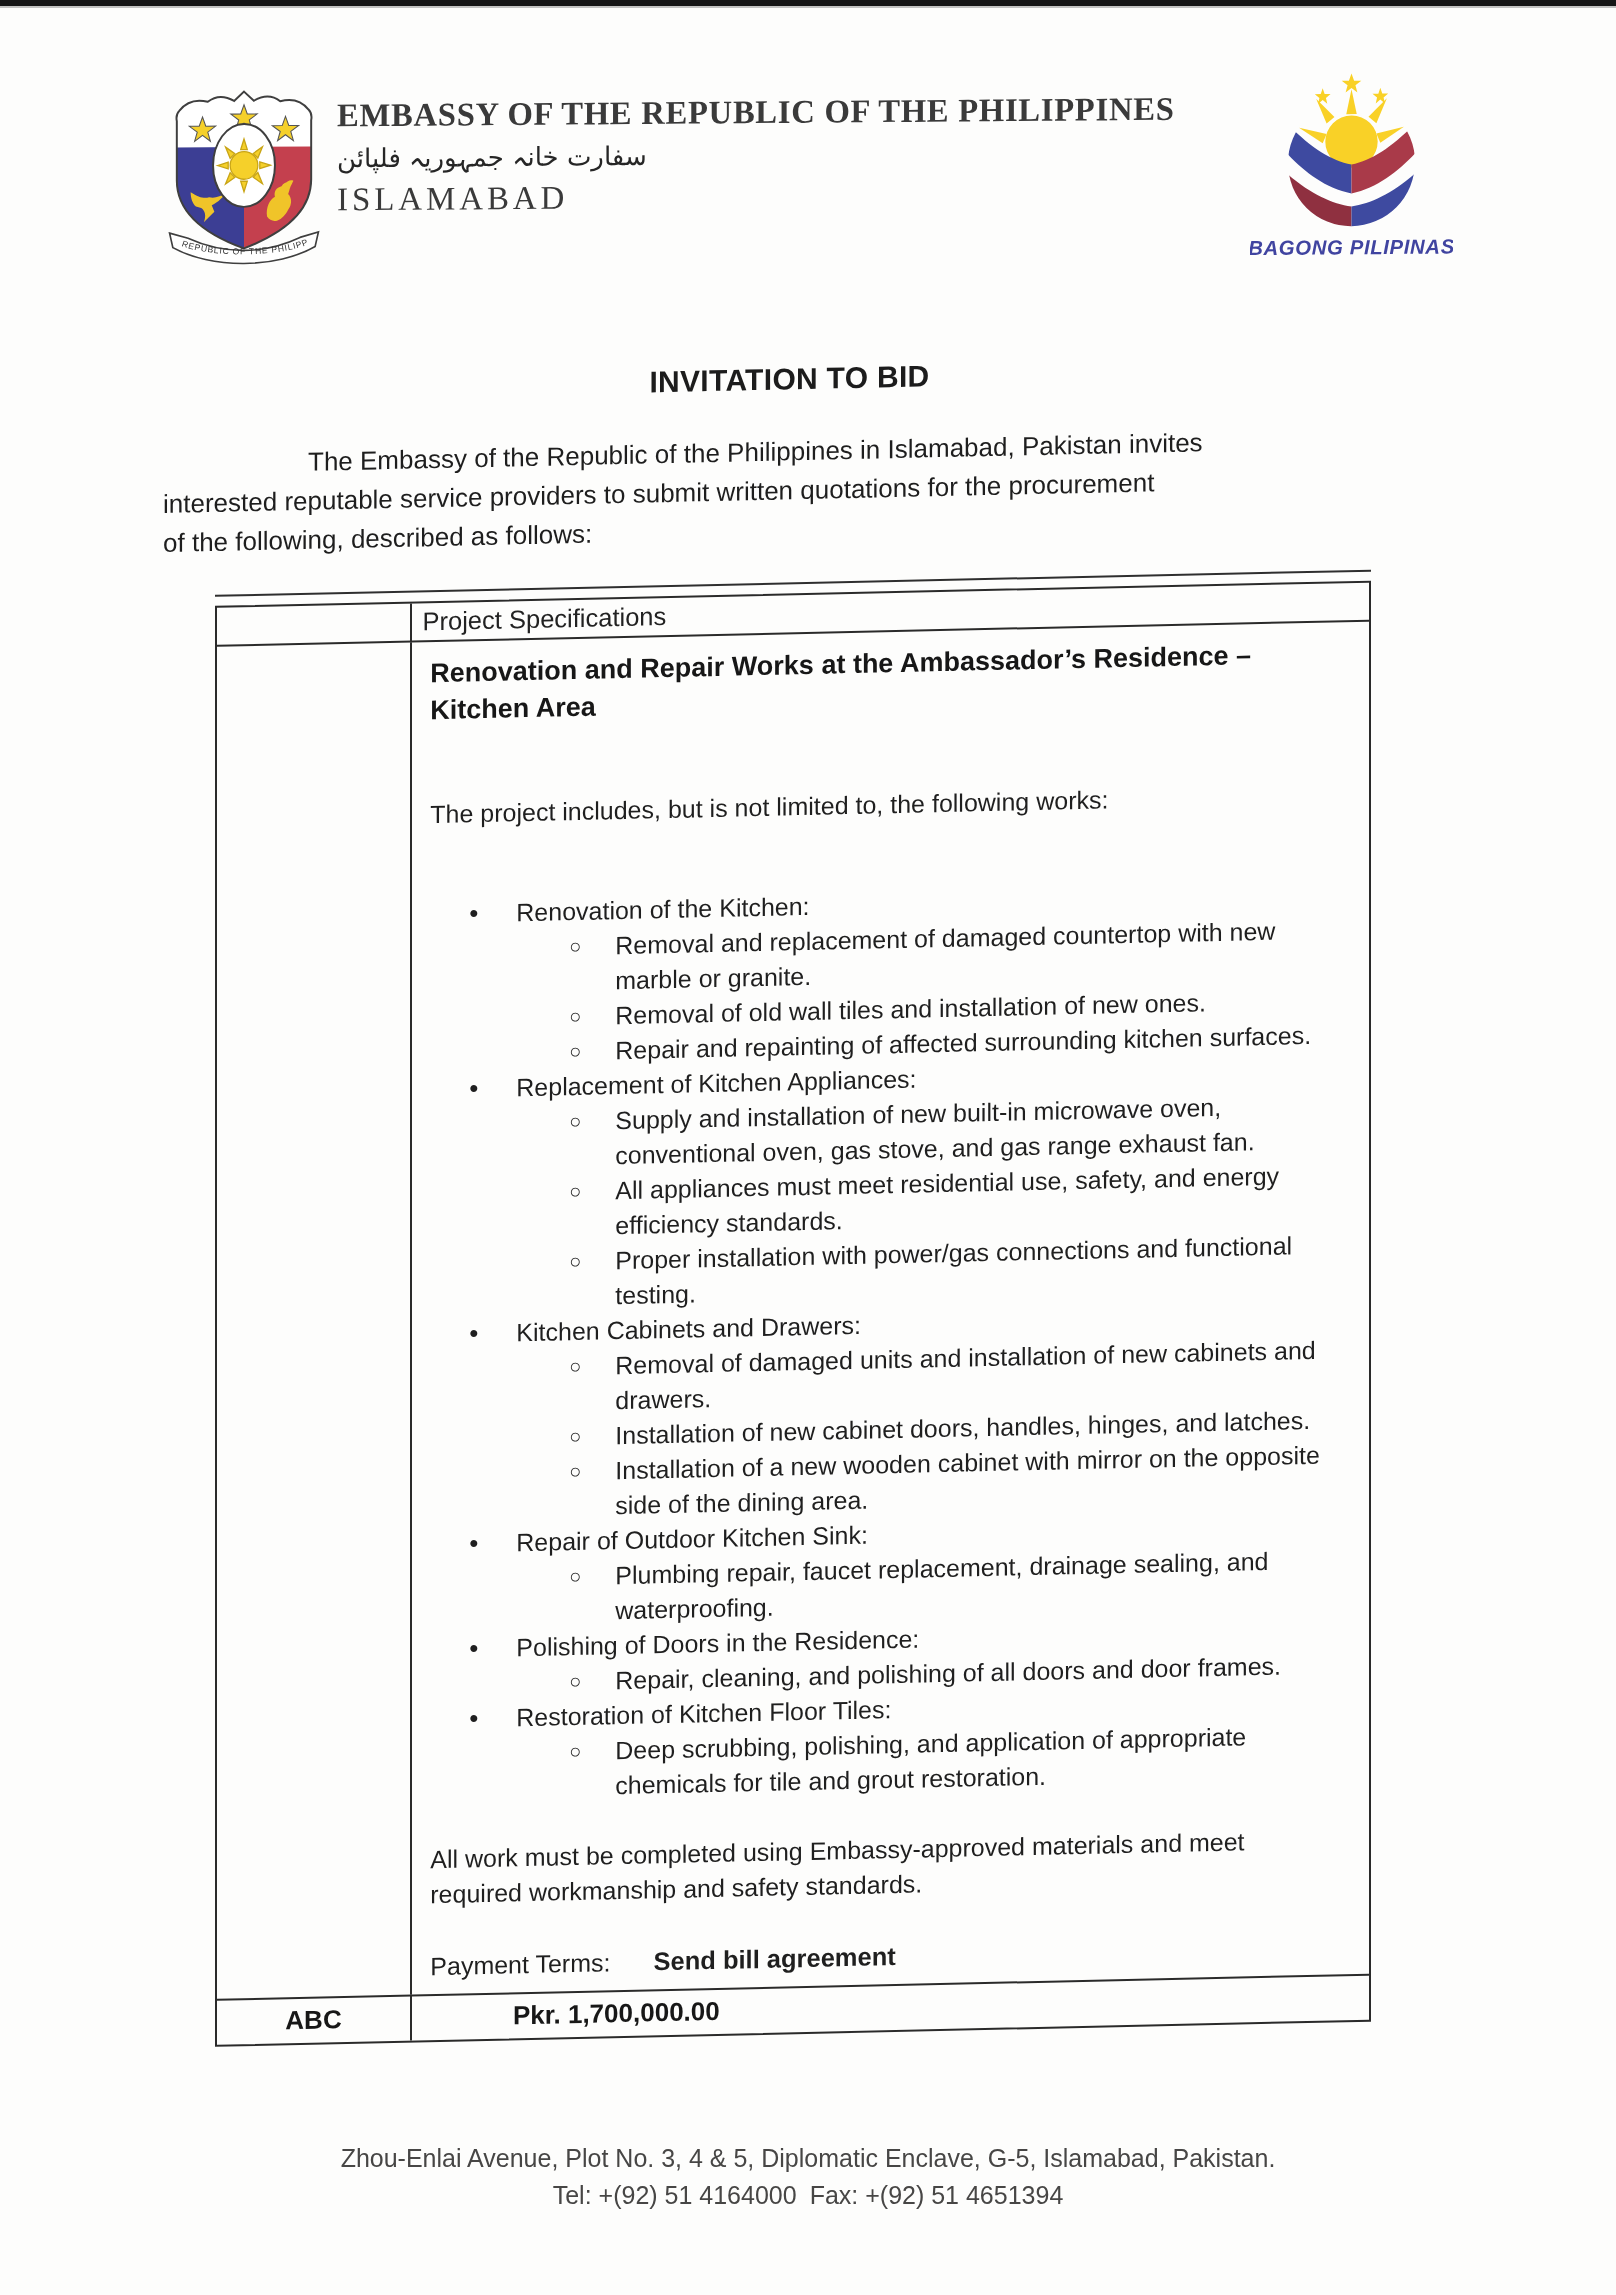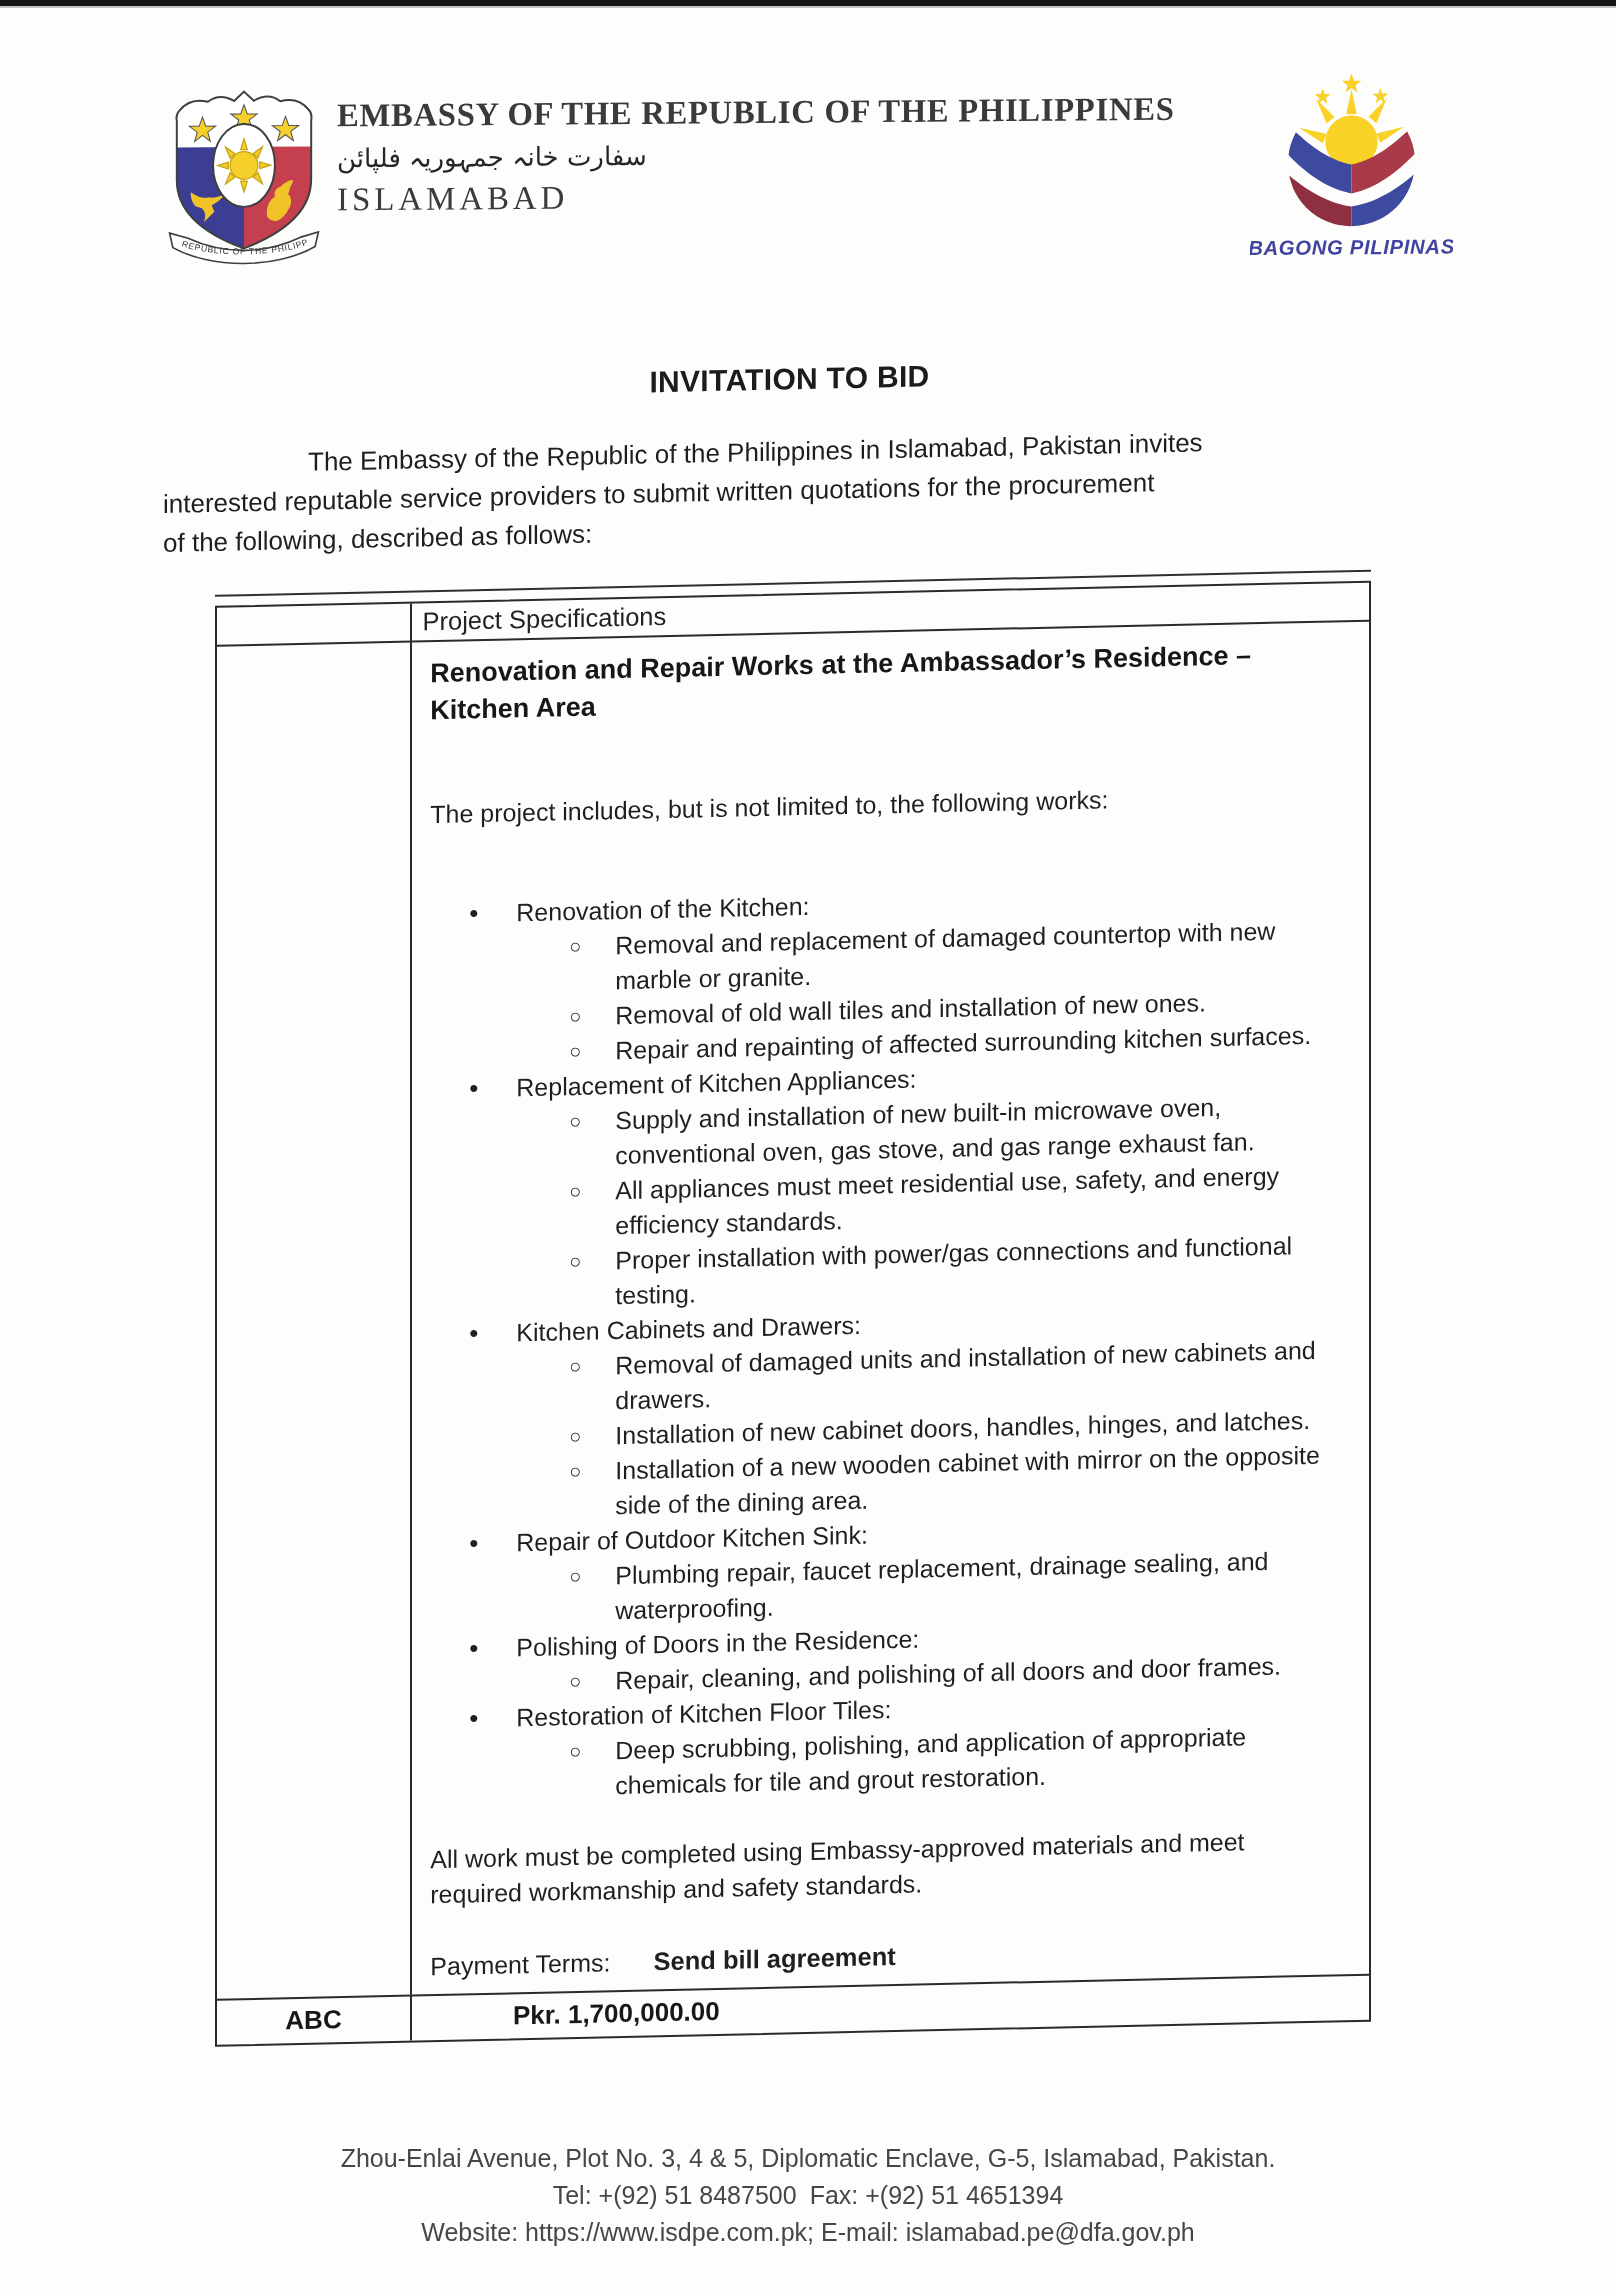--- a/index.html
+++ b/index.html
@@ -283,18 +283,17 @@
 
         <div class="c abc-cell col1">ABC</div>
         <div class="c amount-cell">Pkr. 1,700,000.00</div>
       </div>
     </div>
   </div>
 
   <div class="ftr">
     <div>Zhou-Enlai Avenue, Plot No. 3, 4 &amp; 5, Diplomatic Enclave, G-5, Islamabad, Pakistan.</div>
     <div>
-      <span>Tel: +(92) 51 8487500</span><span class="gap2"></span><span>Fax: +(92) 51 4651394</span>
-    </div>
-    <div>Website: https://www.isdpe.com.pk; E-mail: islamabad.pe@dfa.gov.ph</div>
+      <span>Tel: +(92) 51 4164000</span><span class="gap2"></span><span>Fax: +(92) 51 4651394</span>
+    </div>
   </div>
 </div>
 
 
 </body></html>

